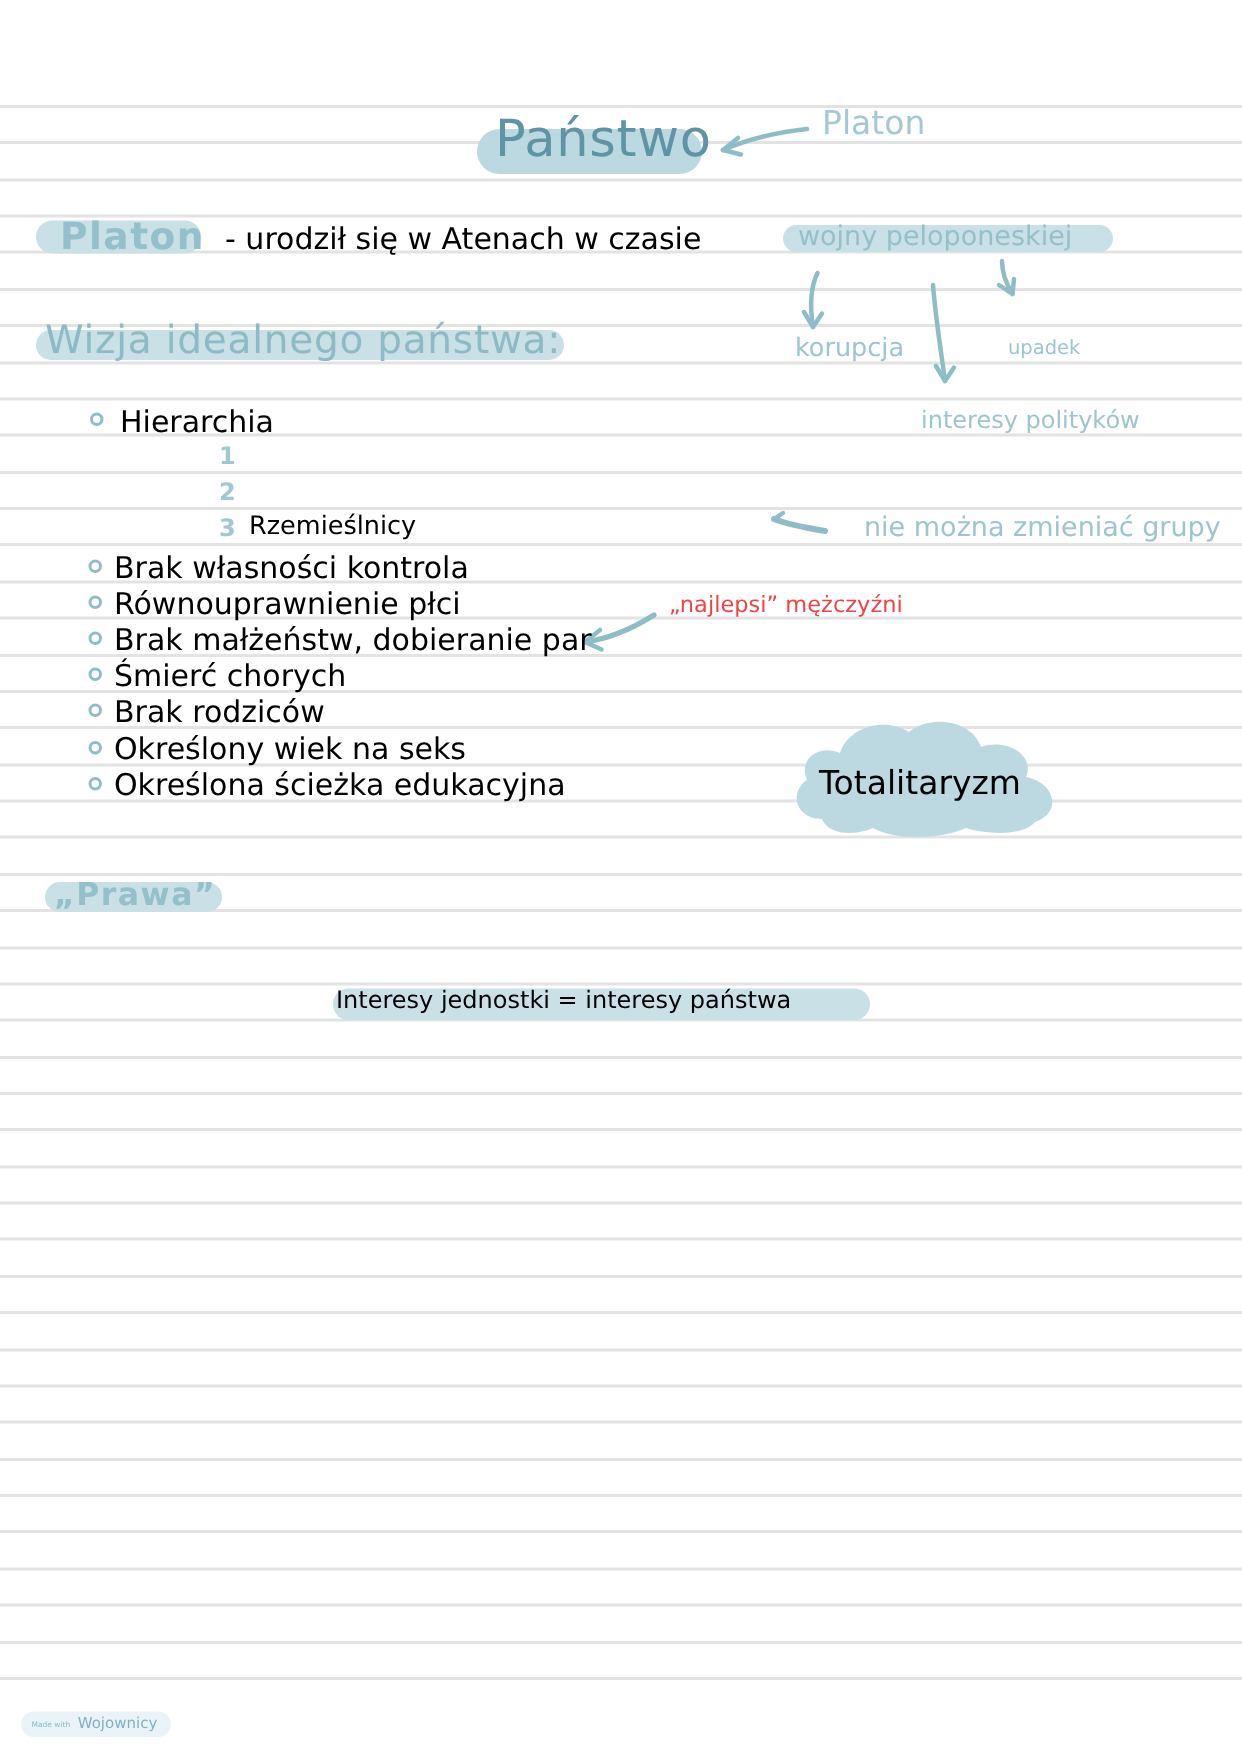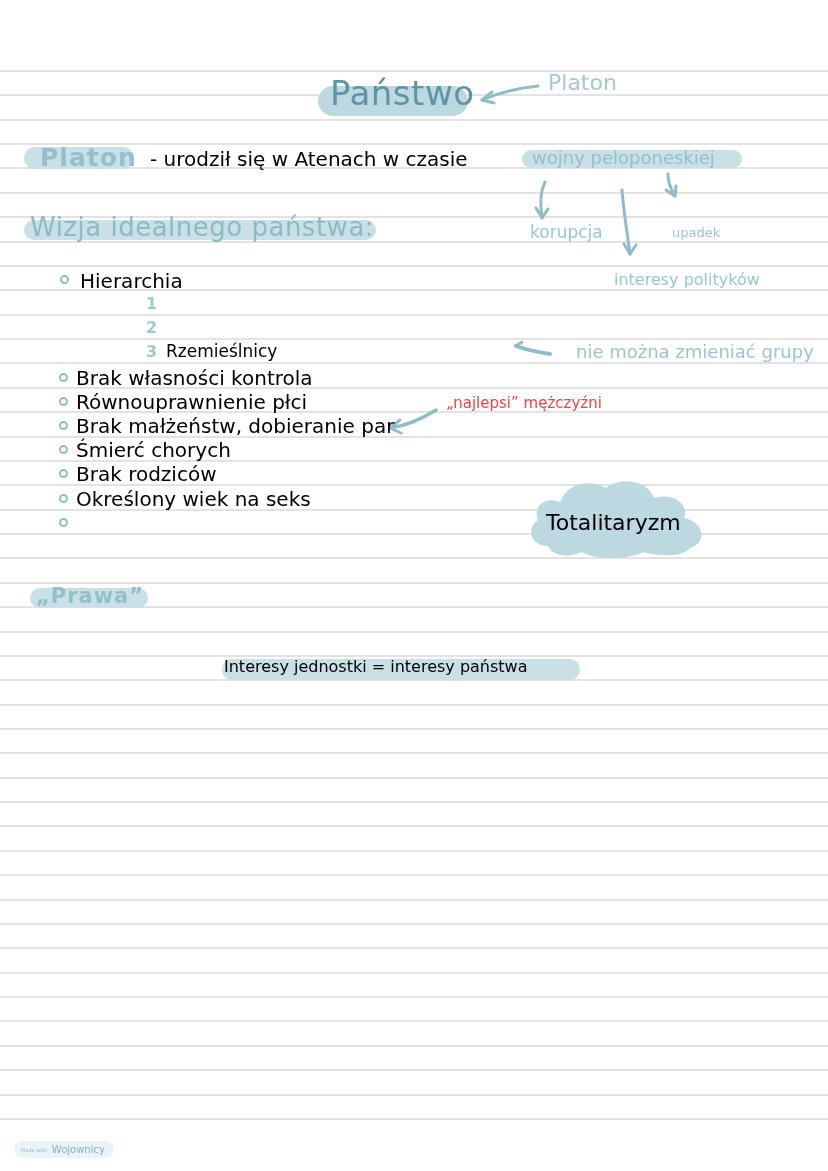--- a/index.html
+++ b/index.html
@@ -163,20 +163,21 @@
   <div class="abs body-text" style="left:76px;top:392px;">Równouprawnienie płci</div>
   <div class="bullet" style="left:59px;top:421px;"></div>
   <div class="abs body-text" style="left:76px;top:416px;">Brak małżeństw, dobieranie par</div>
   <div class="bullet" style="left:59px;top:445px;"></div>
   <div class="abs body-text" style="left:76px;top:440px;">Śmierć chorych</div>
   <div class="bullet" style="left:59px;top:469px;"></div>
   <div class="abs body-text" style="left:76px;top:464px;">Brak rodziców</div>
   <div class="bullet" style="left:59px;top:494px;"></div>
   <div class="abs body-text" style="left:76px;top:489px;">Określony wiek na seks</div>
   <div class="bullet" style="left:59px;top:518px;"></div>
+  <div class="abs body-text" style="left:76px;top:513px;">Określona ścieżka edukacyjna</div>
 
   <div class="abs note-sm" style="left:446px;top:396px;">„najlepsi” mężczyźni</div>
 
   <div class="abs body-text" style="left:546px;top:512px;font-size:22px;">Totalitaryzm</div>
 
   <div class="abs h-platon" style="left:36px;top:586px;font-size:21px;">„Prawa”</div>
 
   <div class="abs body-text" style="left:224px;top:659px;font-size:16px;">Interesy jednostki = interesy państwa</div>
 
   <div class="badge">

